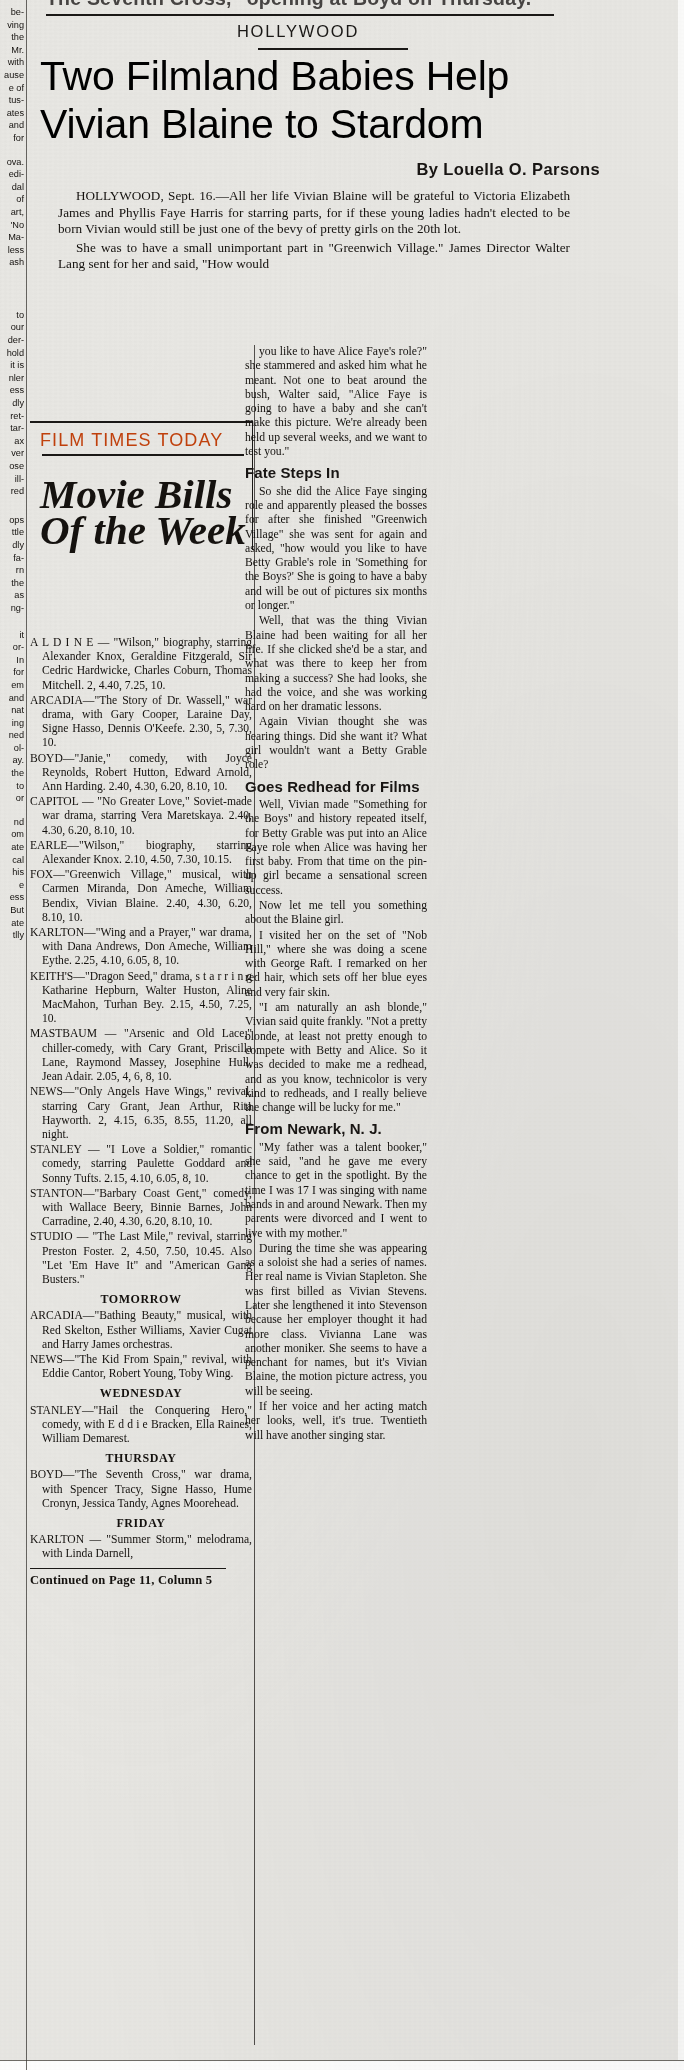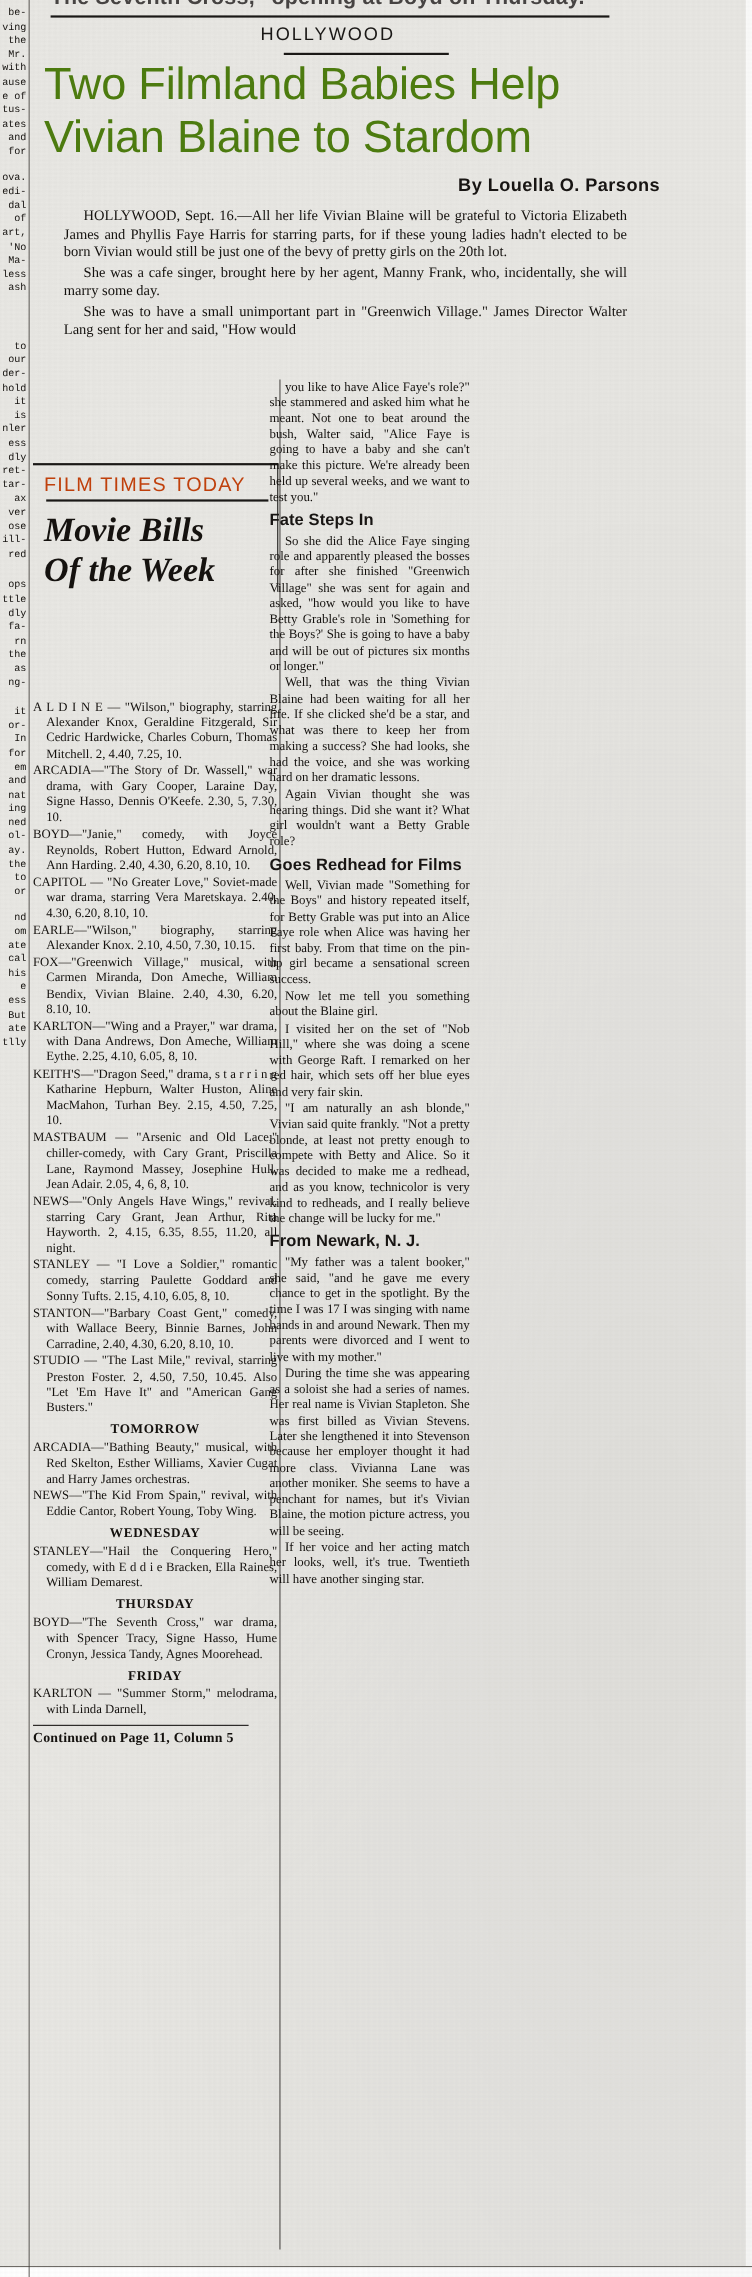--- a/index.html
+++ b/index.html
@@ -34,21 +34,21 @@
   }
 
   
   .sliver {
     position: absolute;
     left: 0; top: 0;
     width: 27px;
     height: 2070px;
     overflow: hidden;
     color: #14110e;
-    font-family: Liberation Mono, monospace;
+    font-family: Liberation Sans, sans-serif;
     font-size: 9.2px;
     line-height: 12.6px;
     text-align: right;
     padding-right: 3px;
     box-sizing: border-box;
   }
   .sliver .chunk { margin-bottom: 11px; }
   .sliver-rule {
     position: absolute;
     left: 26px; top: 0;
@@ -104,21 +104,21 @@
   
   .headline {
     position: absolute;
     left: 40px; top: 52px;
     width: 610px;
     font-family: "Liberation Sans", sans-serif;
     font-weight: 400;
     font-size: 41px;
     line-height: 48px;
     letter-spacing: -0.2px;
-    color: #4d7c0f;
+    color: #000000;
   }
   .headline .l2 { display: block; }
 
   .byline {
     position: absolute;
     left: 40px; top: 160px;
     width: 560px;
     text-align: right;
     font-family: "Liberation Sans", sans-serif;
     font-weight: 700;
@@ -157,24 +157,24 @@
   }
   .filmbox-rule {
     margin: 0 8px 0 12px;
     height: 2px;
     background: #1a1816;
   }
   .filmbox-title {
     font-family: "Liberation Serif", serif;
     font-style: italic;
     font-weight: 700;
-    font-size: 31px;
+    font-size: 41px;
     line-height: 36px;
     color: #15120f;
-    padding: 8px 0 2px 10px;
+    padding: 20px 0 2px 10px;
   }
   .filmbox-title span { display: block; }
 
   
   .listings {
     position: absolute;
     left: 30px; top: 636px;
     width: 222px;
     font-family: "Liberation Serif", serif;
     font-size: 11.6px;
@@ -341,21 +341,20 @@
 
   <div class="headline">
     <span class="l1">Two Filmland Babies Help</span>
     <span class="l2">Vivian Blaine to Stardom</span>
   </div>
 
   <div class="byline">By Louella O. Parsons</div>
 
   <div class="lead">
     <p>HOLLYWOOD, Sept. 16.—All her life Vivian Blaine will be grateful to Victoria Elizabeth James and Phyllis Faye Harris for starring parts, for if these young ladies hadn't elected to be born Vivian would still be just one of the bevy of pretty girls on the 20th lot.</p>
-    <p>She was a cafe singer, brought here by her agent, Manny Frank, who, incidentally, she will marry some day.</p>
     <p>She was to have a small unimportant part in "Greenwich Village." James Director Walter Lang sent for her and said, "How would</p>
   </div>
 
   <div class="filmbox">
     <div class="filmbox-head">FILM TIMES TODAY</div>
     <div class="filmbox-rule"></div>
     <div class="filmbox-title">
       <span>Movie Bills</span>
       <span>Of the Week</span>
     </div>

